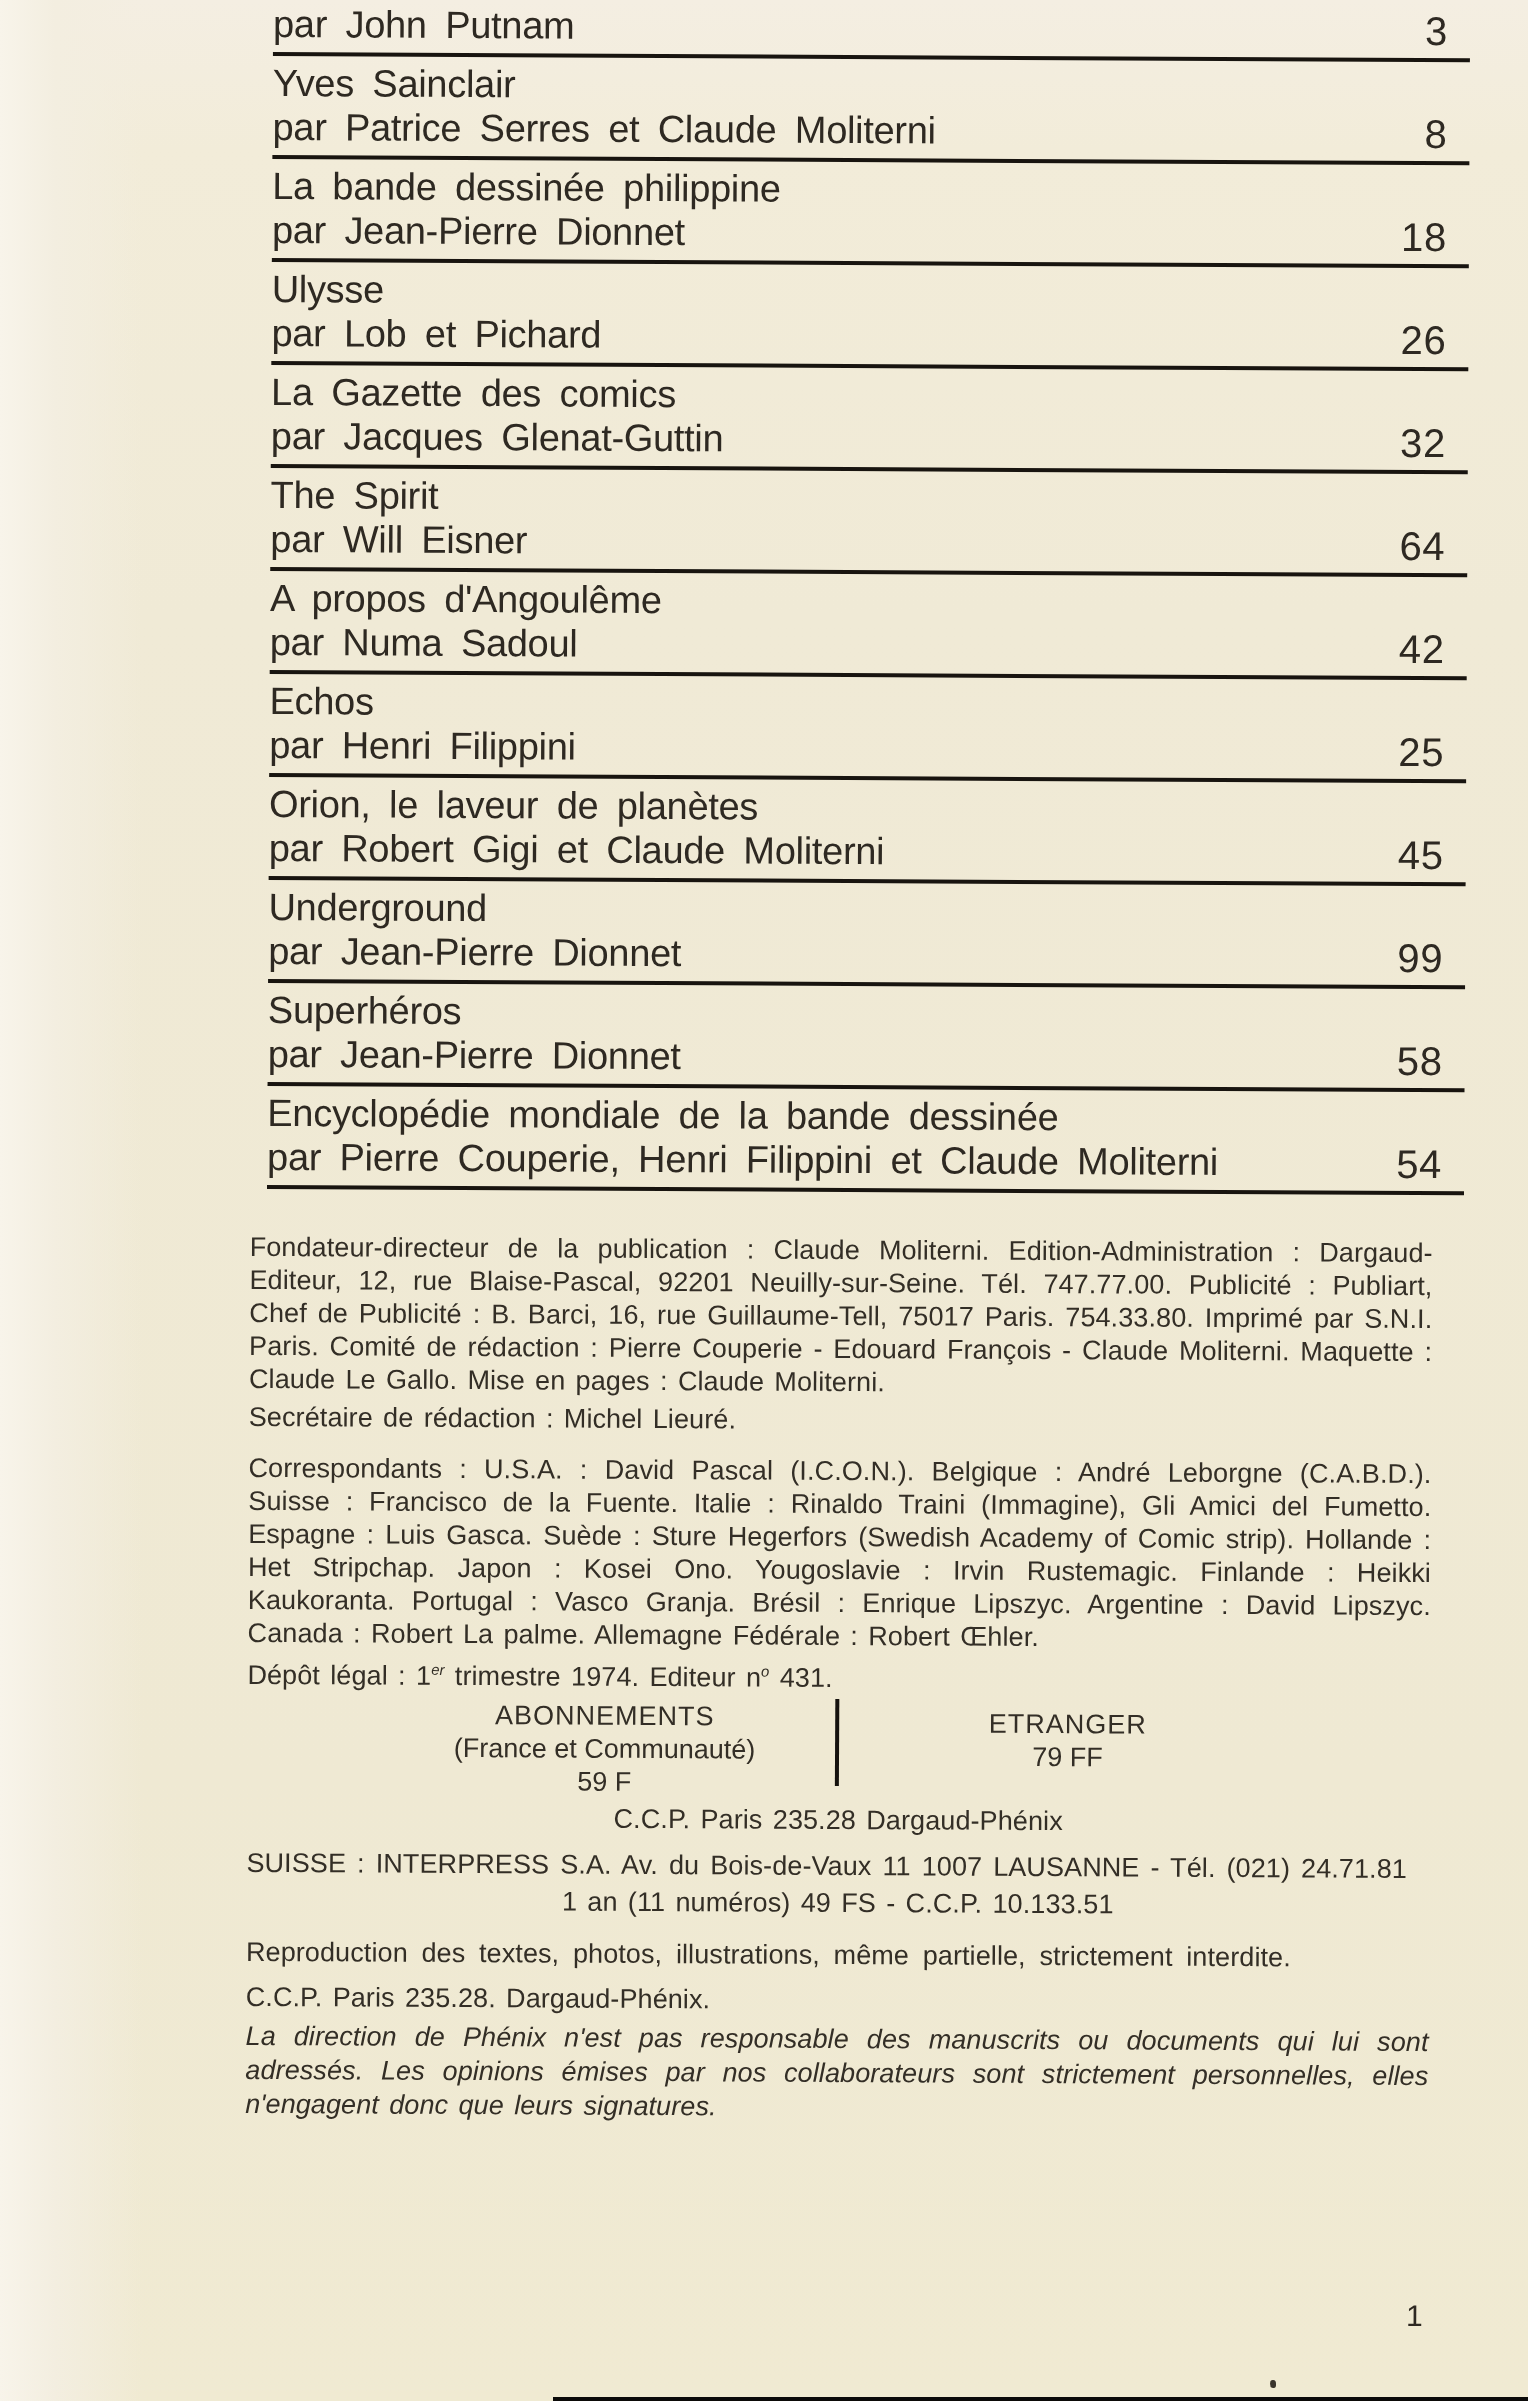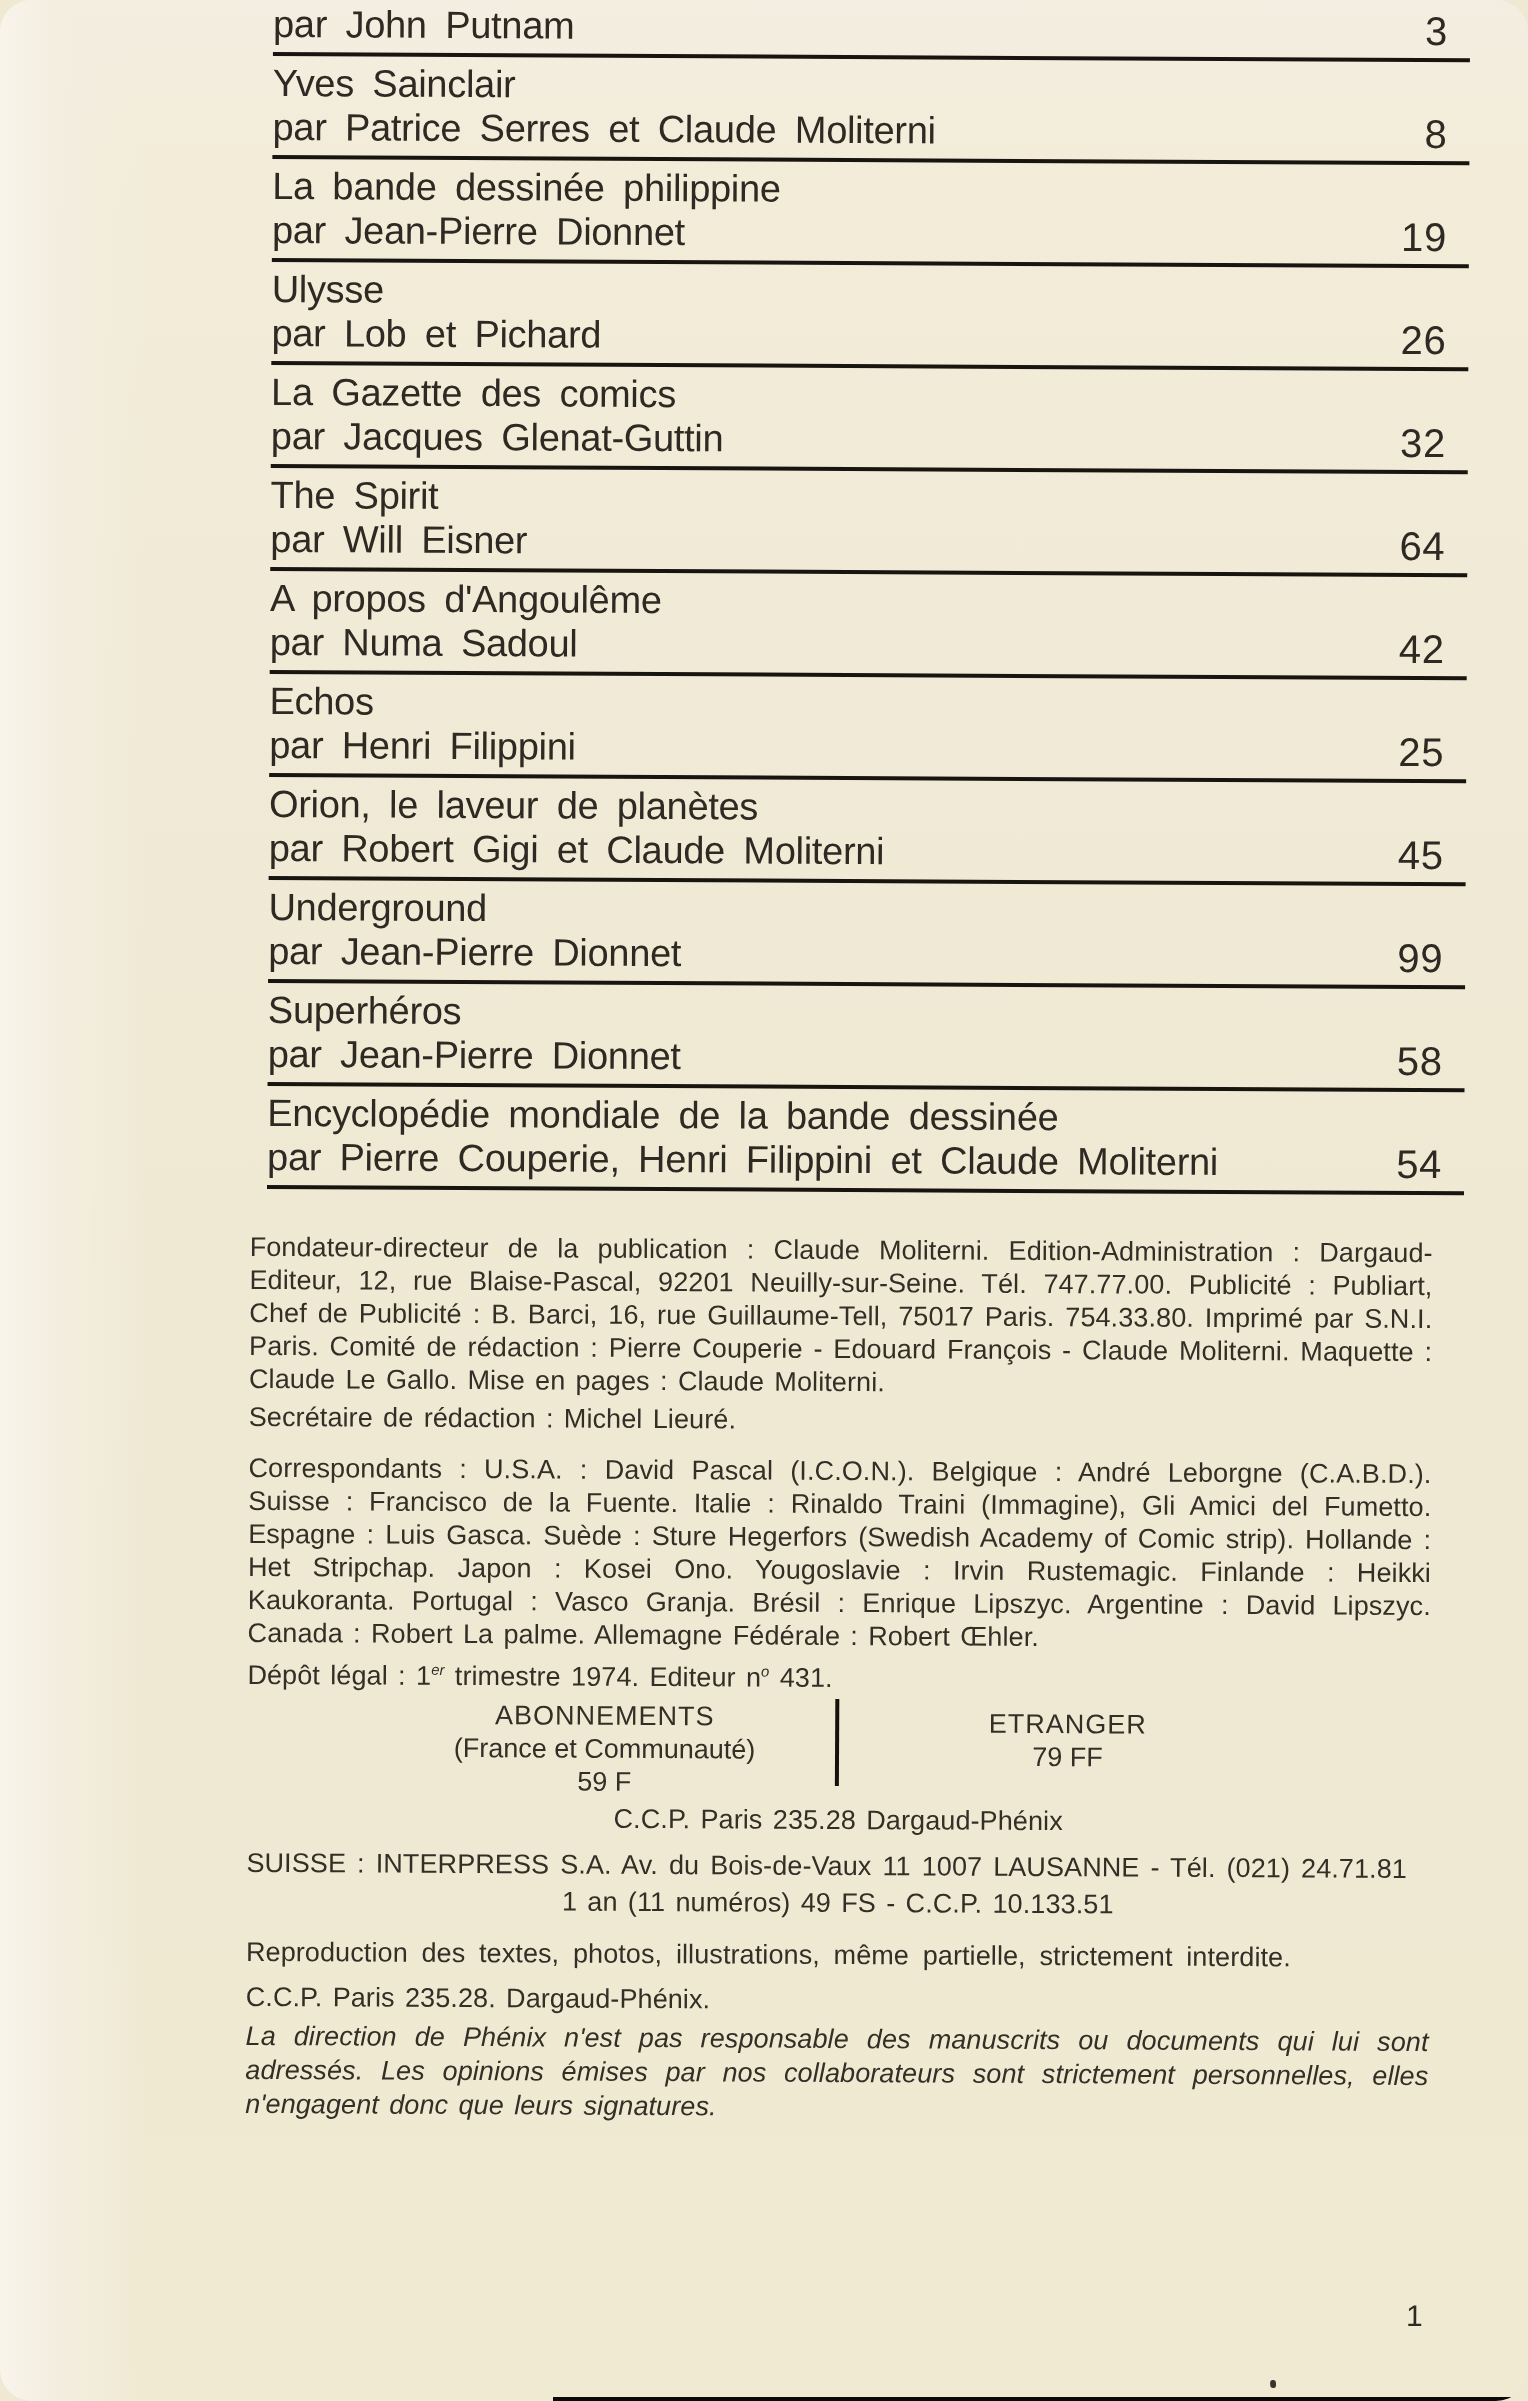--- a/index.html
+++ b/index.html
@@ -5,21 +5,20 @@
   html,body{margin:0;padding:0;}
   body{
     width:1528px;height:2401px;overflow:hidden;
     background:#efe9d4;
     font-family:"Liberation Sans", sans-serif;
     color:#2b2620;
   }
   .page{
     position:relative;width:1528px;height:2401px;overflow:hidden;
     background:linear-gradient(180deg,#f4eee2 0px,#f2ecd9 150px,#f0ead6 614px,#efe9d3 1774px,#f0ead2 2401px);
-    border-radius:32px;
   }
   .edge-left{
     position:absolute;left:0;top:0;bottom:0;width:143px;pointer-events:none;
     background:linear-gradient(90deg,#f8f4ea 0px,#f3eee0 55px,rgba(243,238,224,0) 143px);
   }
   .content{
     position:absolute;left:0;top:0;width:1528px;height:2401px;
     transform:rotate(0.3deg);transform-origin:82px 41px;
   }
   p{margin:0;}
@@ -78,21 +77,21 @@
     <div class="toc-page">3</div>
   </div>
         <div class="toc-row">
     <div class="toc-title">Yves Sainclair</div>
     <div class="toc-author">par Patrice Serres et Claude Moliterni</div>
     <div class="toc-page">8</div>
   </div>
         <div class="toc-row">
     <div class="toc-title">La bande dessinée philippine</div>
     <div class="toc-author">par Jean-Pierre Dionnet</div>
-    <div class="toc-page">19</div>
+    <div class="toc-page">18</div>
   </div>
         <div class="toc-row">
     <div class="toc-title">Ulysse</div>
     <div class="toc-author">par Lob et Pichard</div>
     <div class="toc-page">26</div>
   </div>
         <div class="toc-row">
     <div class="toc-title">La Gazette des comics</div>
     <div class="toc-author">par Jacques Glenat-Guttin</div>
     <div class="toc-page">32</div>

